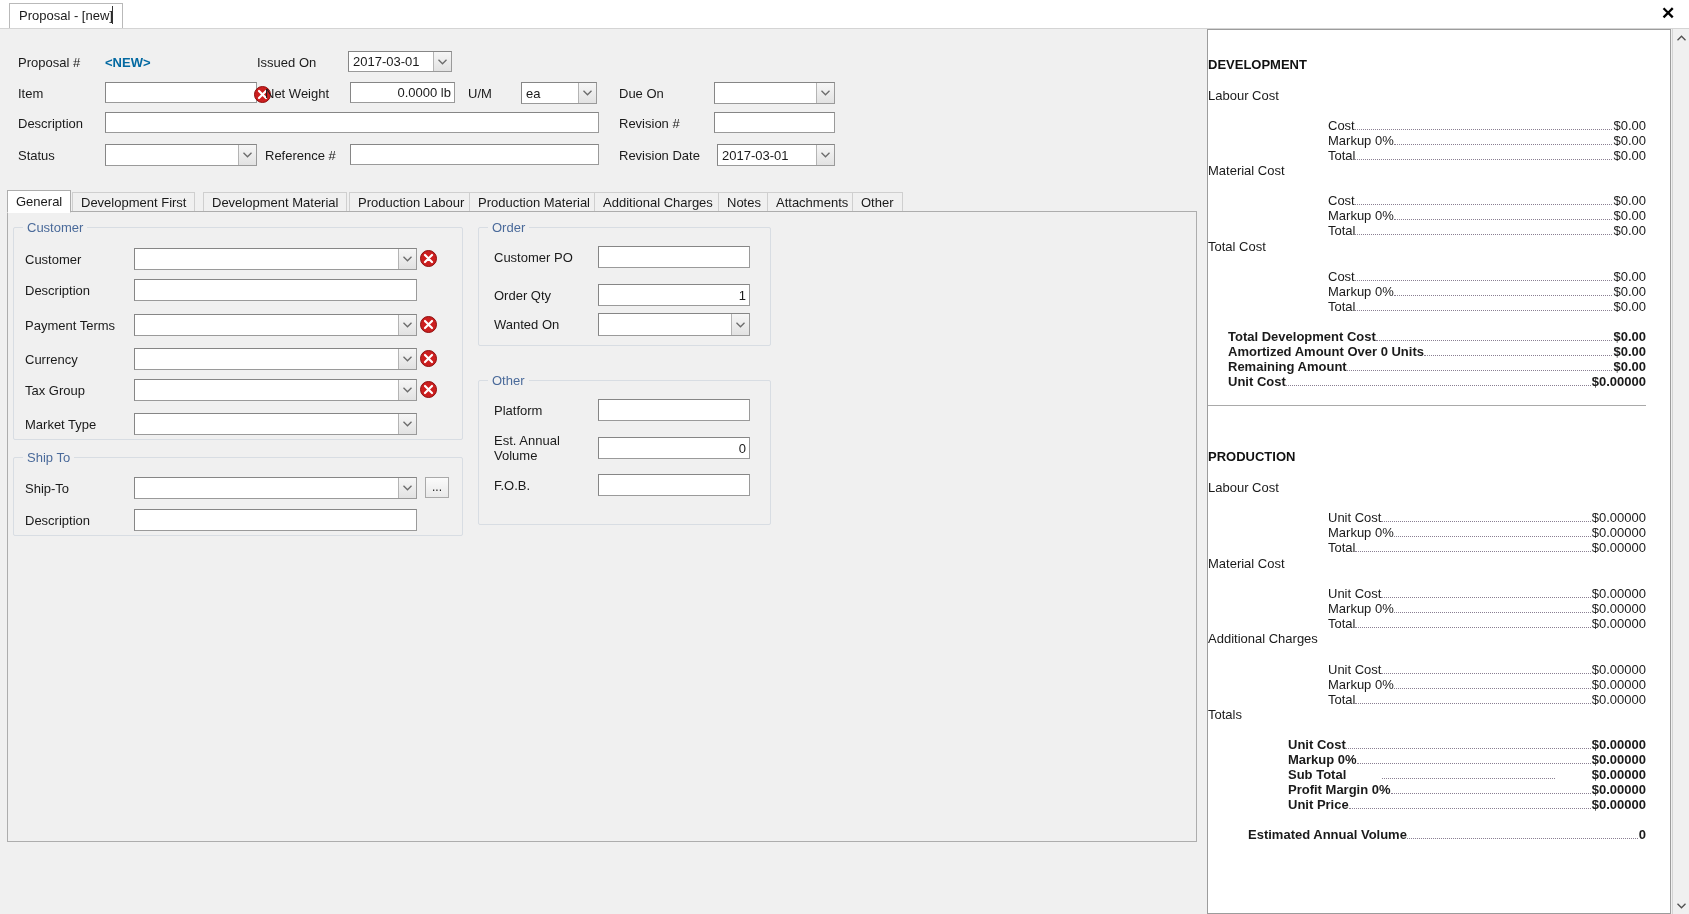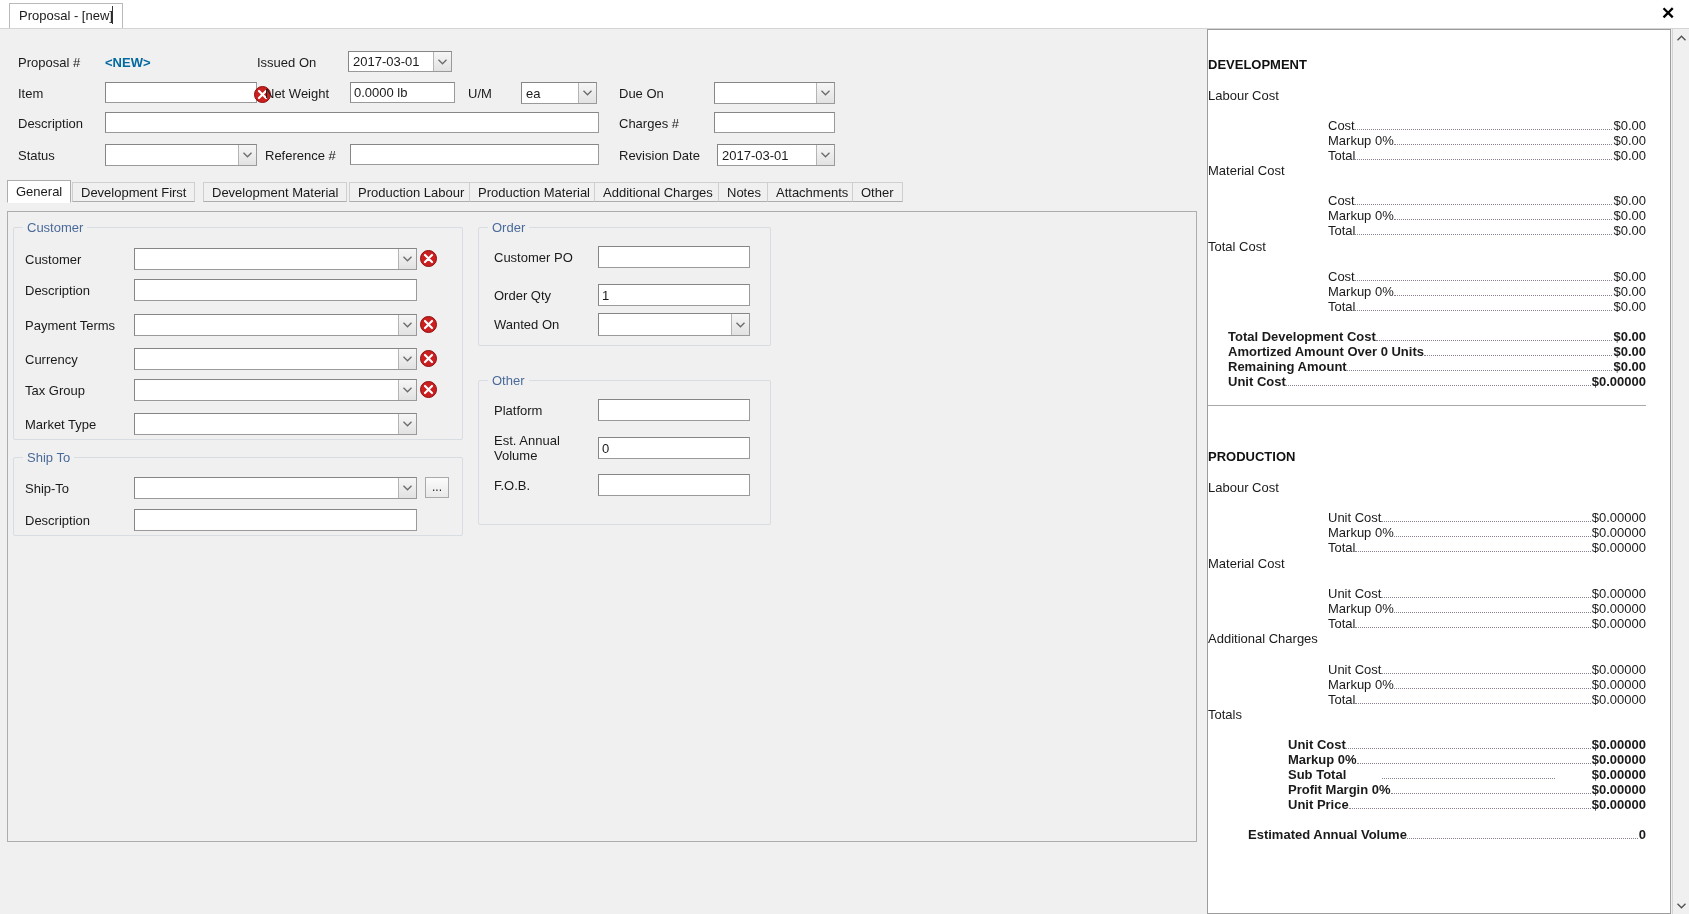--- a/index.html
+++ b/index.html
@@ -57,21 +57,21 @@
     background: #ffffff;
     border: 1px solid #9a9a9a;
     border-top-color: #868686;
     border-left-color: #868686;
     font-family: "Liberation Sans", sans-serif;
     font-size: 13px;
     padding: 1px 3px;
     color: #1a1a1a;
     outline: none;
   }
-  .tbox.right { }
+  .tbox.right { text-align: right; }
 
   
   .combo {
     position: absolute;
     background: #ffffff;
     border: 1px solid #9a9a9a;
     border-top-color: #868686;
     border-left-color: #868686;
     display: flex; align-items: stretch;
   }
@@ -105,21 +105,21 @@
 
   
   .errmark {
     position: absolute;
     width: 17px; height: 17px;
     cursor: pointer;
   }
 
   
   #tab-bar {
-    position: absolute; left: 7px; top: 151px;
+    position: absolute; left: 7px; top: 161px;
     width: 1190px; height: 22px;
   }
   .ftab {
     position: absolute; top: 2px; height: 20px;
     padding: 2px 8px 0 8px;
     background: #f0f0f0;
     border: 1px solid #cfcfcf;
     border-bottom: 1px solid #adadad;
     font-size: 13px; color: #1a1a1a;
     white-space: nowrap;
@@ -282,21 +282,21 @@
     <div class="cbtn">
       <svg width="9" height="6" viewBox="0 0 9 6">
           <path d="M0.5 0.8 L4.5 4.8 L8.5 0.8" fill="none" stroke="#6b6b6b" stroke-width="1.3"></path>
         </svg>
     </div>
   </div>
 
   <div class="lbl" style="left:18px; top:87px;">Description</div>
   <input class="tbox" style="left: 105px; top: 83px; width: 494px; height: 21px;" value="">
 
-  <div class="lbl" style="left:619px; top:87px;">Charges #</div>
+  <div class="lbl" style="left:619px; top:87px;">Revision #</div>
   <input class="tbox" style="left: 714px; top: 83px; width: 121px; height: 21px;" value="">
 
   <div class="lbl" style="left:18px; top:119px;">Status</div>
   <div class="combo" style="left:105px; top:115px; width:152px; height:22px;">
     <div class="cval"></div>
     <div class="cbtn">
       <svg width="9" height="6" viewBox="0 0 9 6">
           <path d="M0.5 0.8 L4.5 4.8 L8.5 0.8" fill="none" stroke="#6b6b6b" stroke-width="1.3"></path>
         </svg>
     </div>

